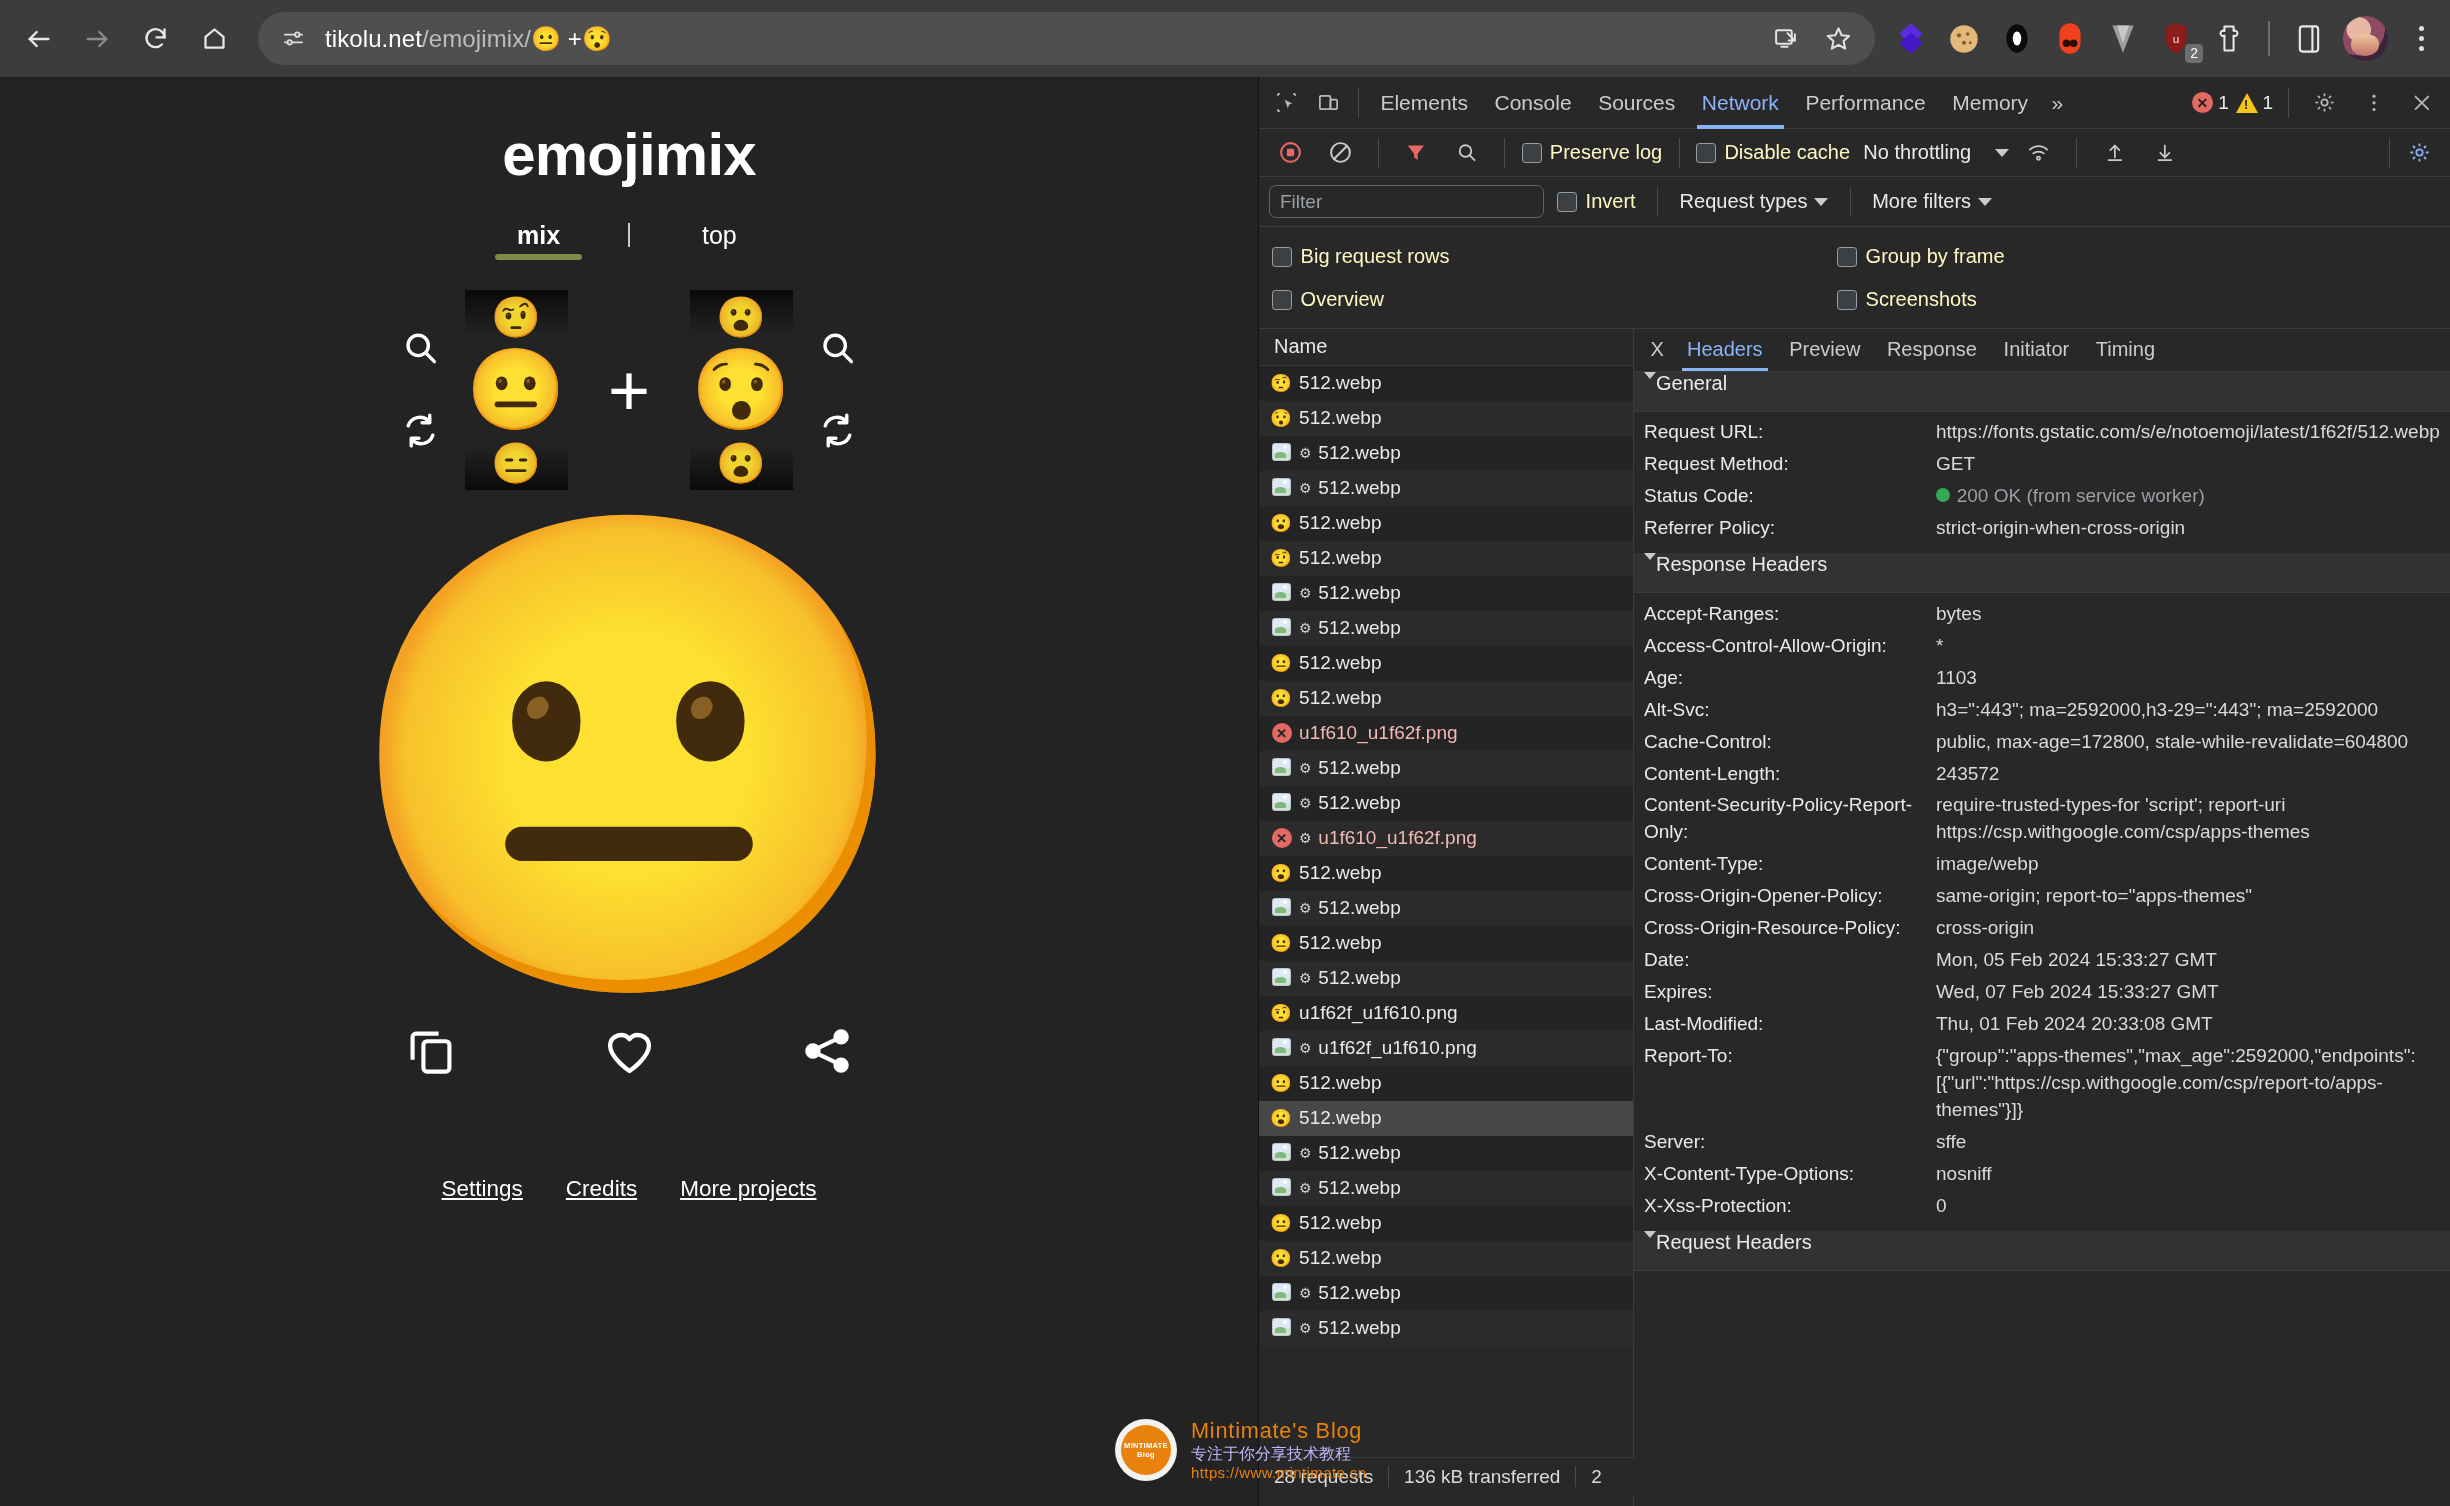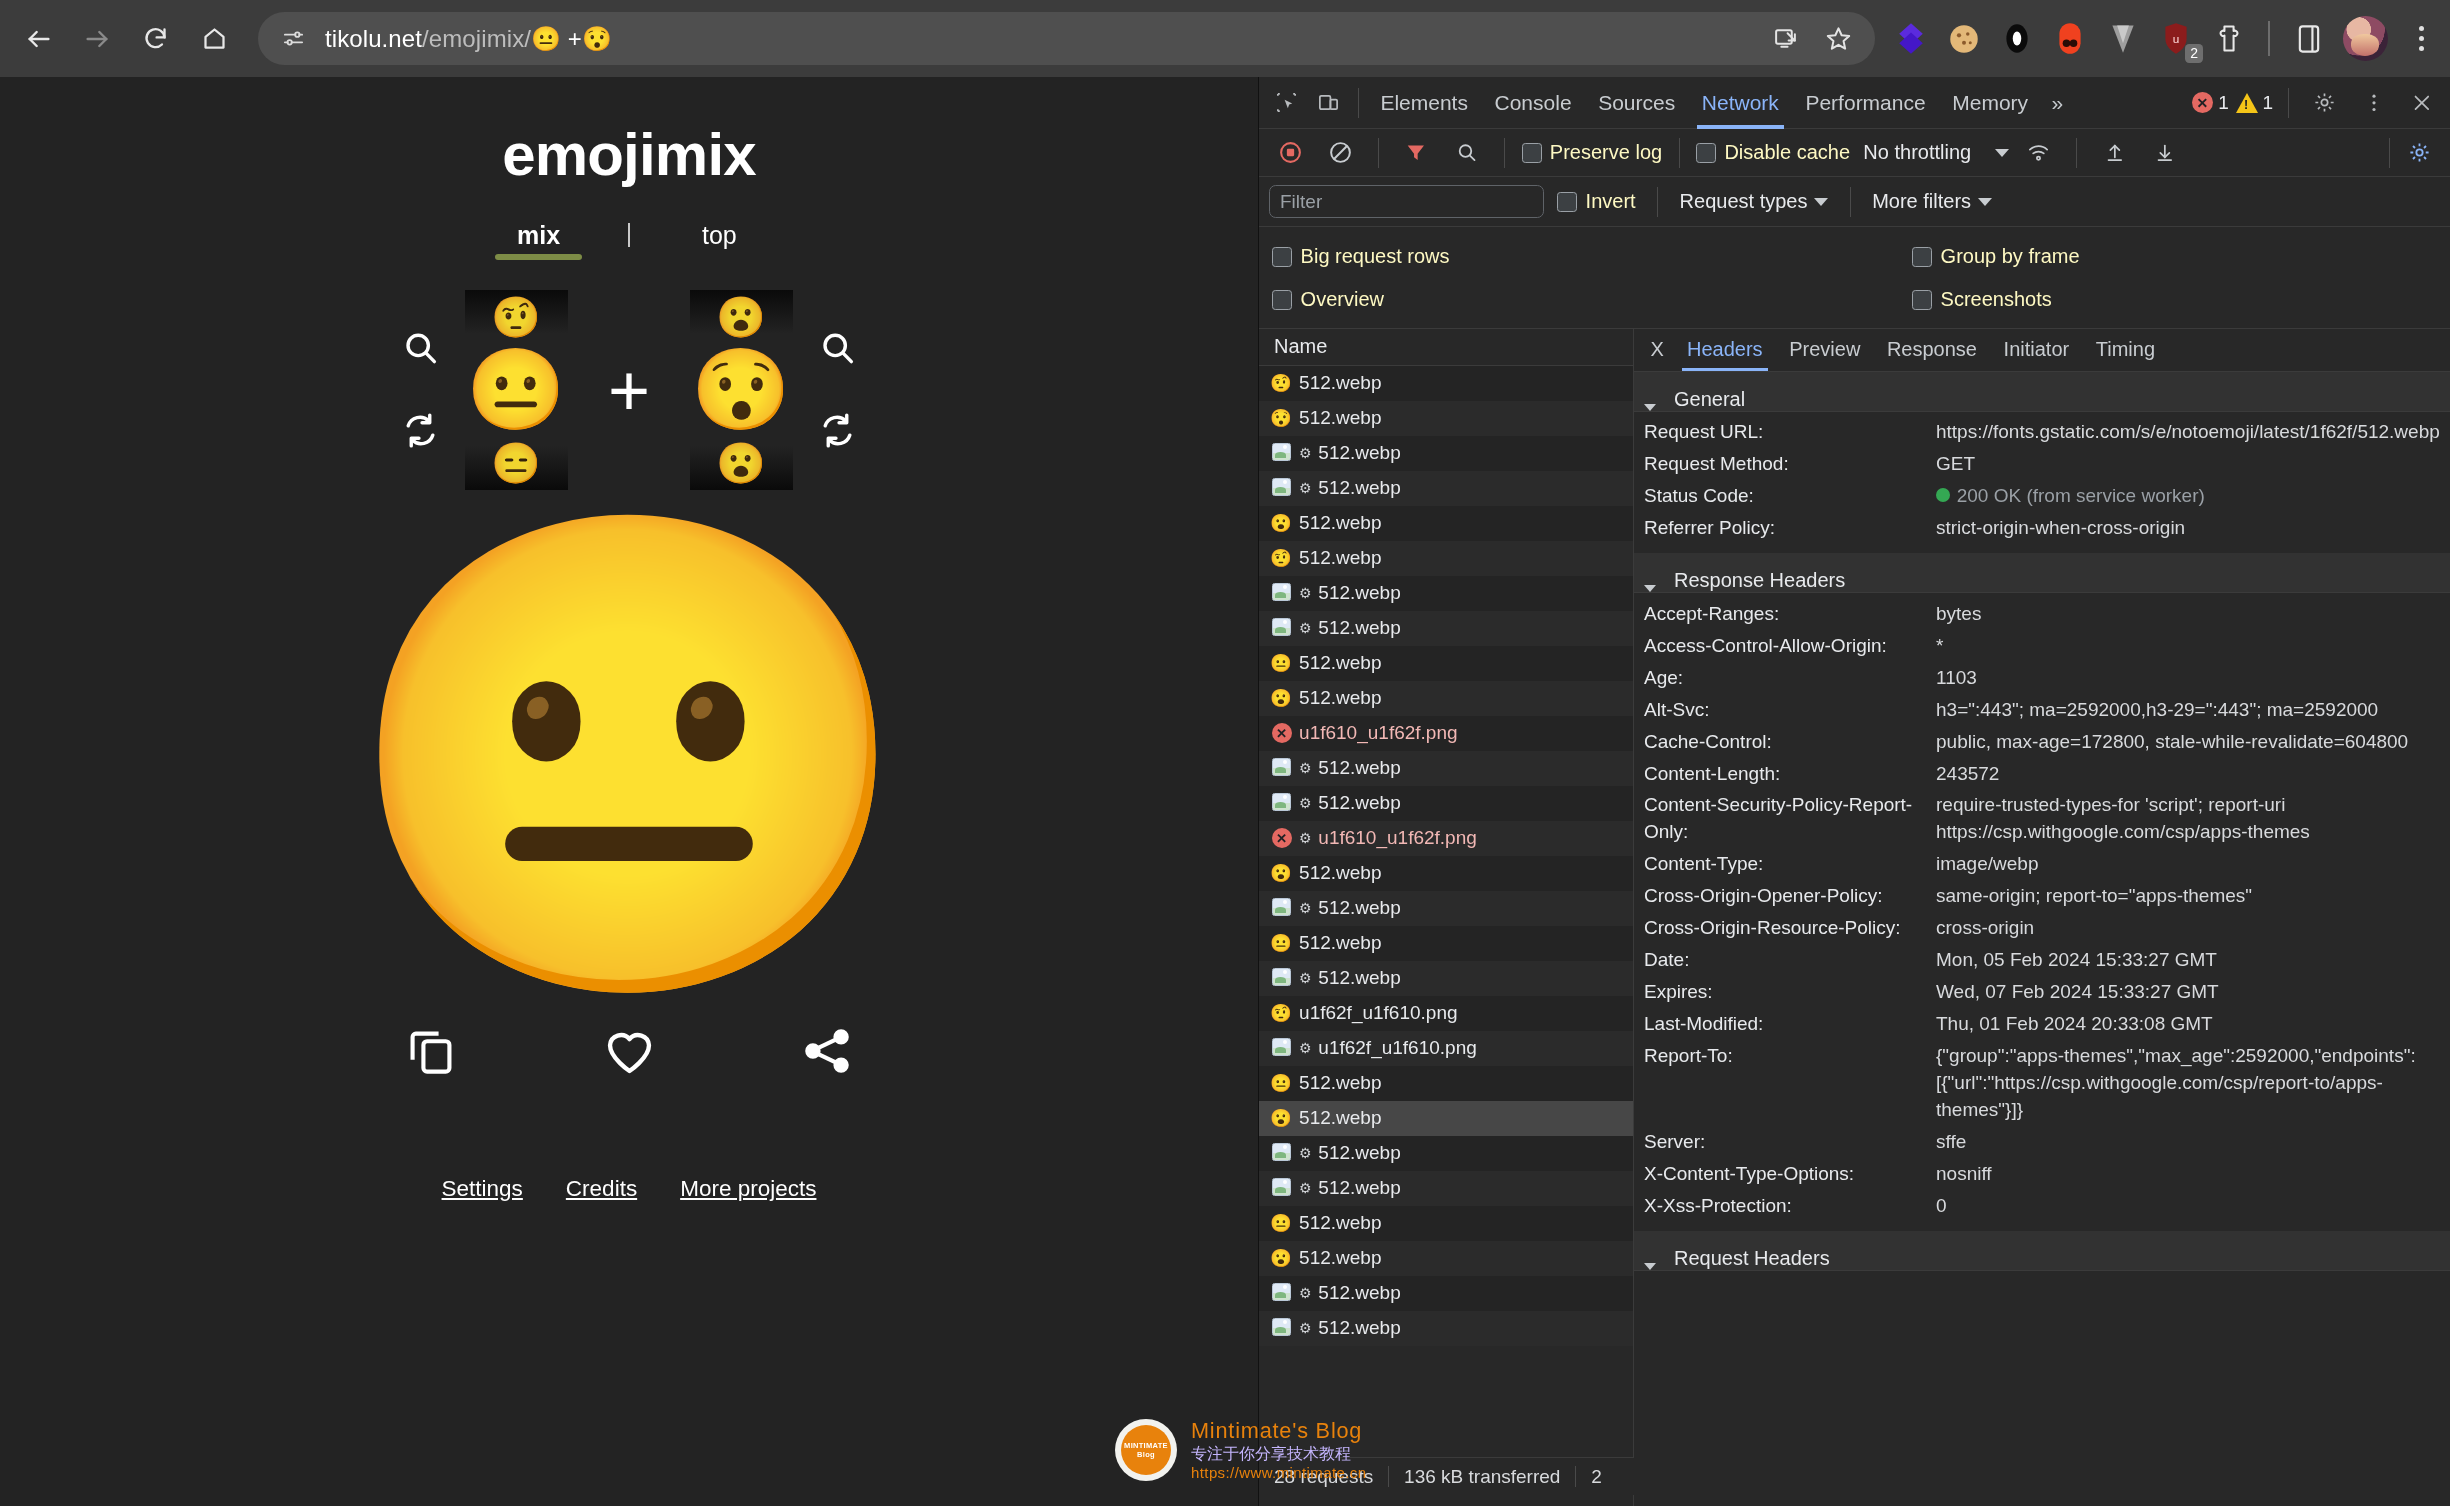--- a/index.html
+++ b/index.html
@@ -191,21 +191,21 @@
   }
   #filter-input {
     width: 275px; height: 33px; border: 0.8px solid #5f6368; border-radius: 6.7px;
     background: #282828; color: #9aa0a6; font-size: 19px; padding: 0 10px;
     display: flex; align-items: center;
   }
   .filter-pill { display: flex; align-items: center; gap: 6.7px; font-size: 20px; color: #e8eaed; white-space: nowrap; }
 
   #dt-optrows { padding: 8.3px 0 6.7px 0; border-bottom: 0.8px solid #3b3b3b; flex: 0 0 auto; }
   .optrow { display: flex; align-items: center; height: 43px; padding: 0 13.3px; }
-  .optrow .left { width: 640px; }
+  .optrow .left { width: 565px; }
 
   #dt-body { flex: 1 1 auto; display: flex; min-height: 0; }
 
   #req-pane {
     width: 375px; flex: 0 0 375px; display: flex; flex-direction: column;
     border-right: 0.8px solid #3b3b3b; min-height: 0;
   }
   #req-header {
     height: 37px; flex: 0 0 37px; display: flex; align-items: center;
     padding-left: 15px; font-size: 20px; color: #e8eaed;
@@ -241,21 +241,21 @@
   }
   #detail-close { width: 33px; display:flex; align-items:center; justify-content:center; color: #c8ccd0; font-size: 20px; }
   .d-tab {
     padding: 0 13.3px; height: 43px; display:flex; align-items:center; font-size: 20px; color: #c8ccd0; position: relative;
   }
   .d-tab.active { color: #8ab4f8; }
   .d-tab.active::after { content:""; position:absolute; left:8.3px; right:8.3px; bottom:0; height:3.3px; background:#8ab4f8; }
 
   #detail-scroll { flex: 1 1 auto; overflow: hidden; }
   .sect-head {
-    height: 40px; display: flex; align-items: flex-end; gap: 18px;
+    height: 40px; display: flex; align-items: flex-start; gap: 0;
     padding-left: 10px; font-size: 20px; color: #e8eaed;
     background: #323232; border-bottom: 0.8px solid #3b3b3b;
   }
   .tri { width:0;height:0;border-left:6.7px solid transparent;border-right:6.7px solid transparent;border-top:7.5px solid #c8ccd0; }
   .hdr-rows { padding: 5px 0 8.3px 0; }
   .hdr-row { display: flex; padding: 2.5px 10px; font-size: 19px; line-height: 1.42; }
   .hdr-k { width: 292px; flex: 0 0 292px; color: #e8eaed; }
   .hdr-v { flex: 1 1 auto; color: #d8dadd; word-break: break-word; }
   .status-dot { width: 14px; height: 14px; border-radius: 50%; background: #34a853; display:inline-block; margin-right: 6.7px; vertical-align: 0.8px; }
   .muted { color: #9aa0a6; }

